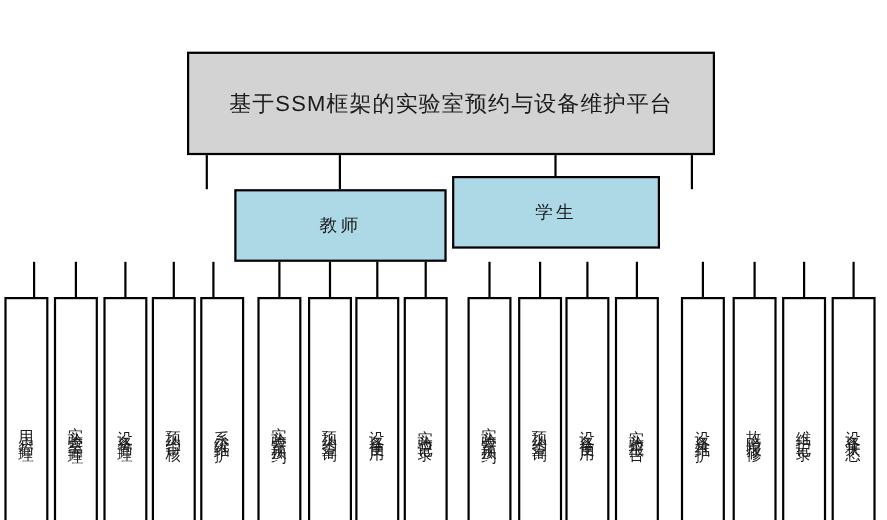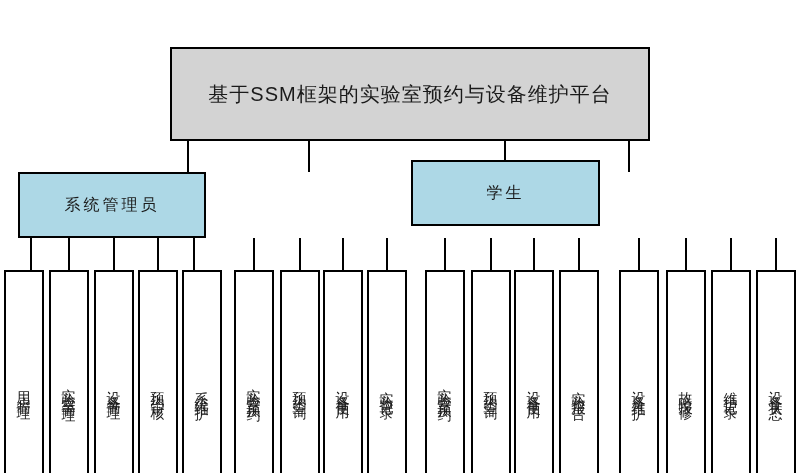--- a/index.html
+++ b/index.html
@@ -32,22 +32,22 @@
 
   <div class="box root" style="left:170px;top:5px;width:480px;height:94px">
     <span>基于SSM框架的实验室预约与设备维护平台</span>
   </div>
 
   <div class="vline" style="left:187px;top:99px;height:31px"></div>
   <div class="vline" style="left:308px;top:99px;height:31px"></div>
   <div class="vline" style="left:504px;top:99px;height:31px"></div>
   <div class="vline" style="left:628px;top:99px;height:31px"></div>
 
-  <div class="box role" style="left:18px;top:130px;width:188px;height:66px">
-    <span>系统管理员</span>
+  <div class="box role" style="left:213px;top:130px;width:193px;height:66px">
+    <span>教师</span>
   </div>
   <div class="box role" style="left:411px;top:118px;width:189px;height:66px">
     <span>学生</span>
   </div>
 
   <div class="vline" style="left:30px;top:196px;height:32px"></div>
   <div class="vline" style="left:68px;top:196px;height:32px"></div>
   <div class="vline" style="left:113px;top:196px;height:32px"></div>
   <div class="vline" style="left:157px;top:196px;height:32px"></div>
   <div class="vline" style="left:193px;top:196px;height:32px"></div>

